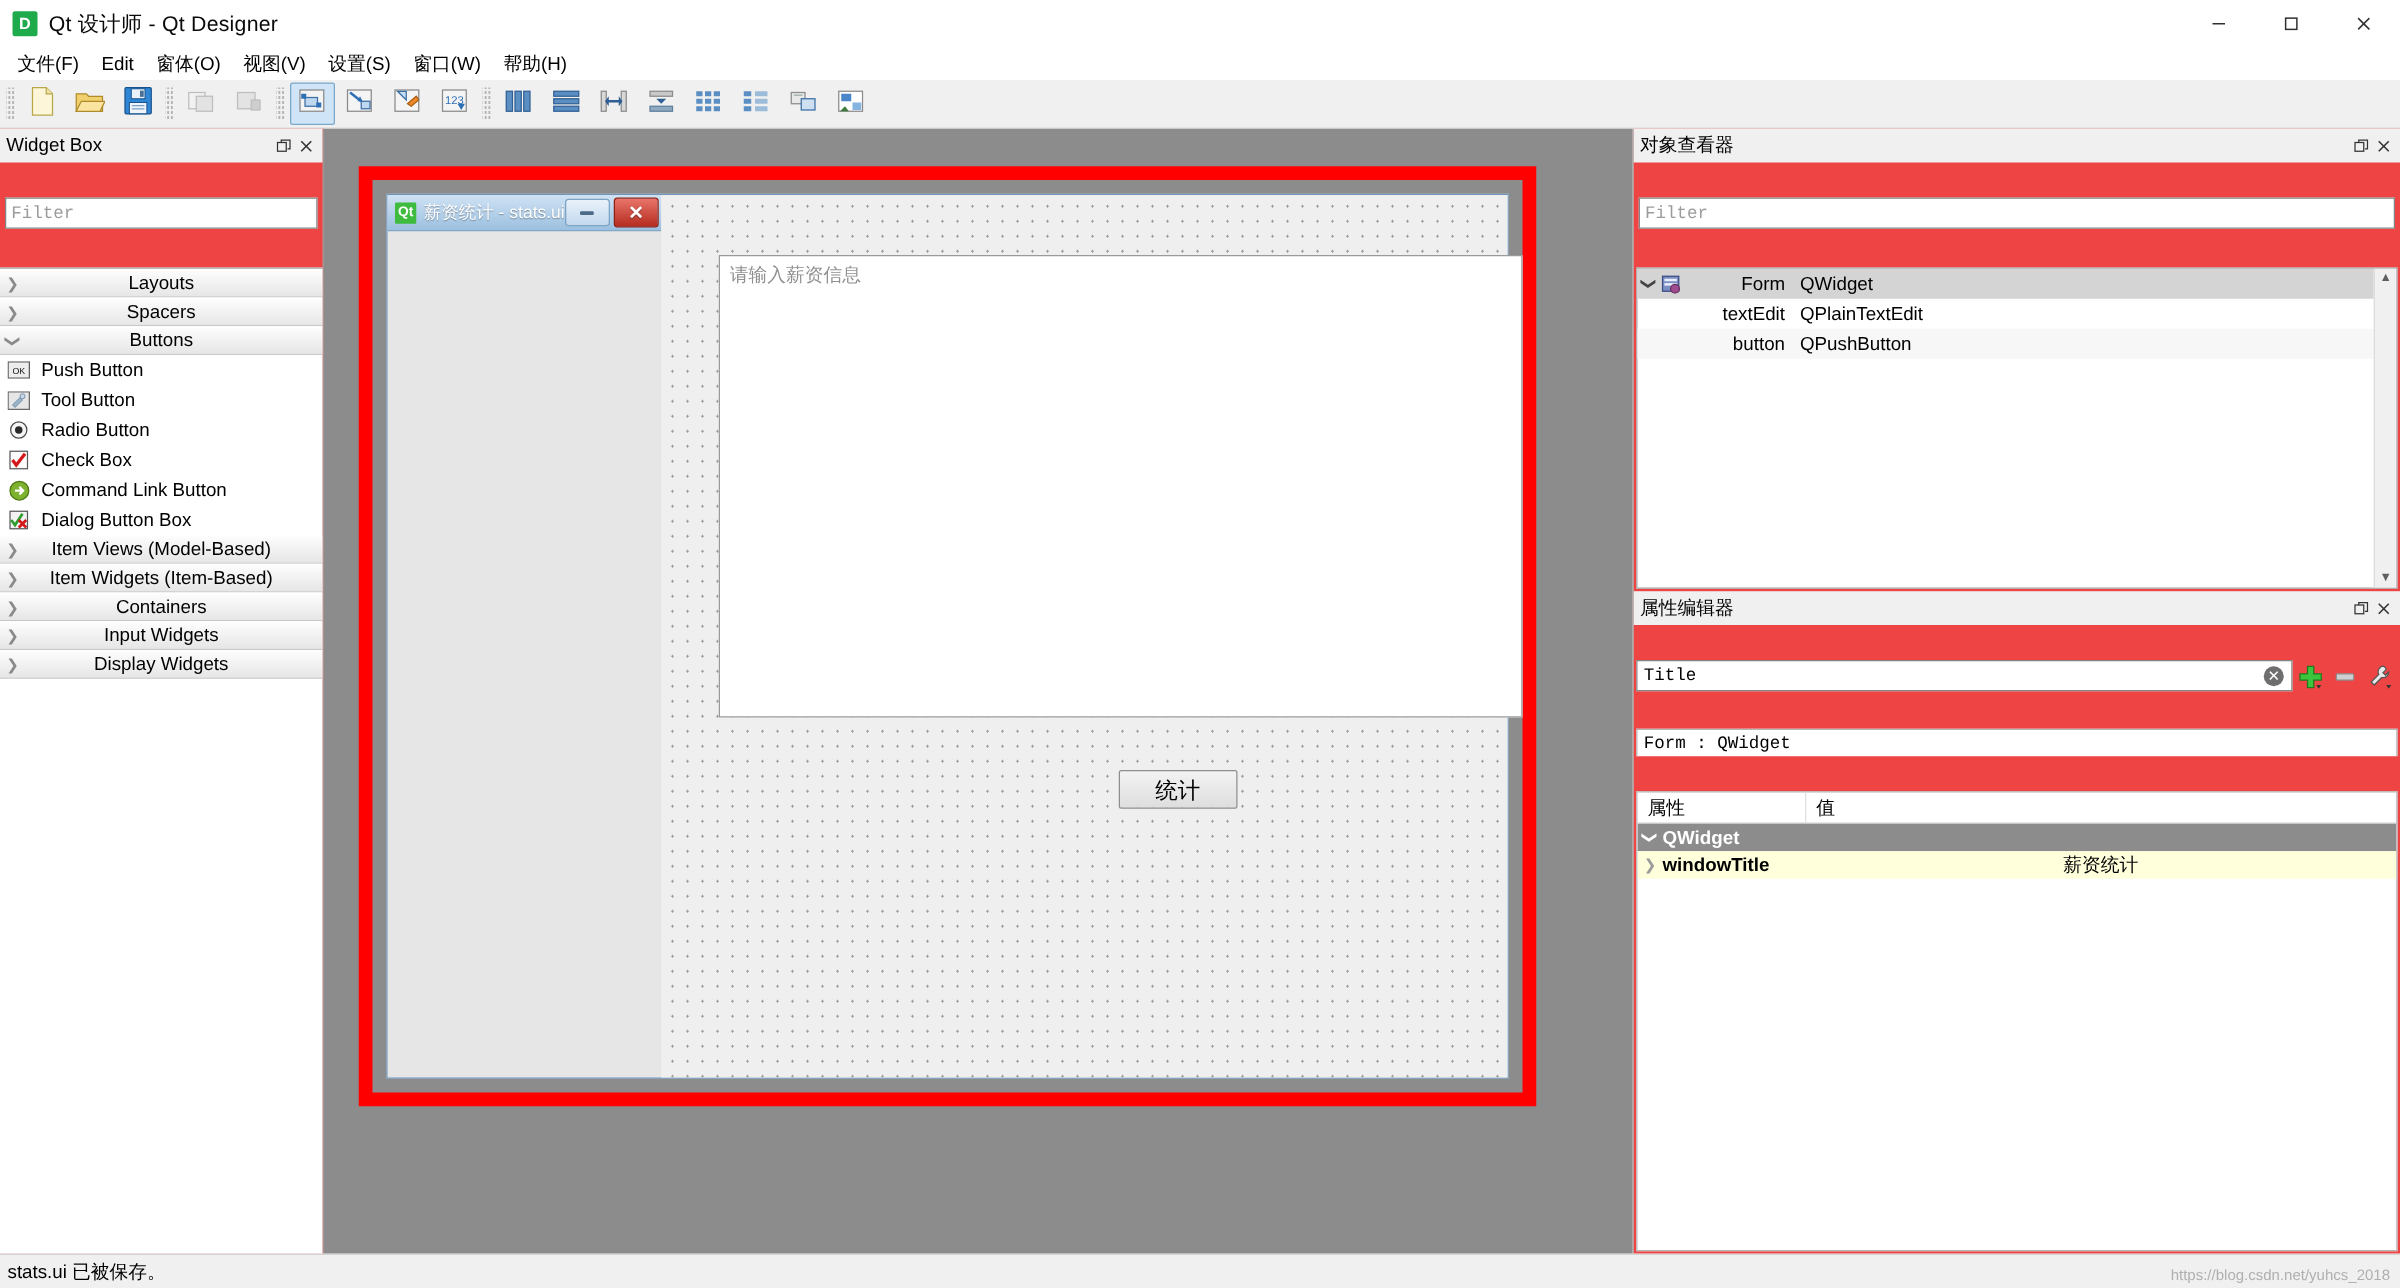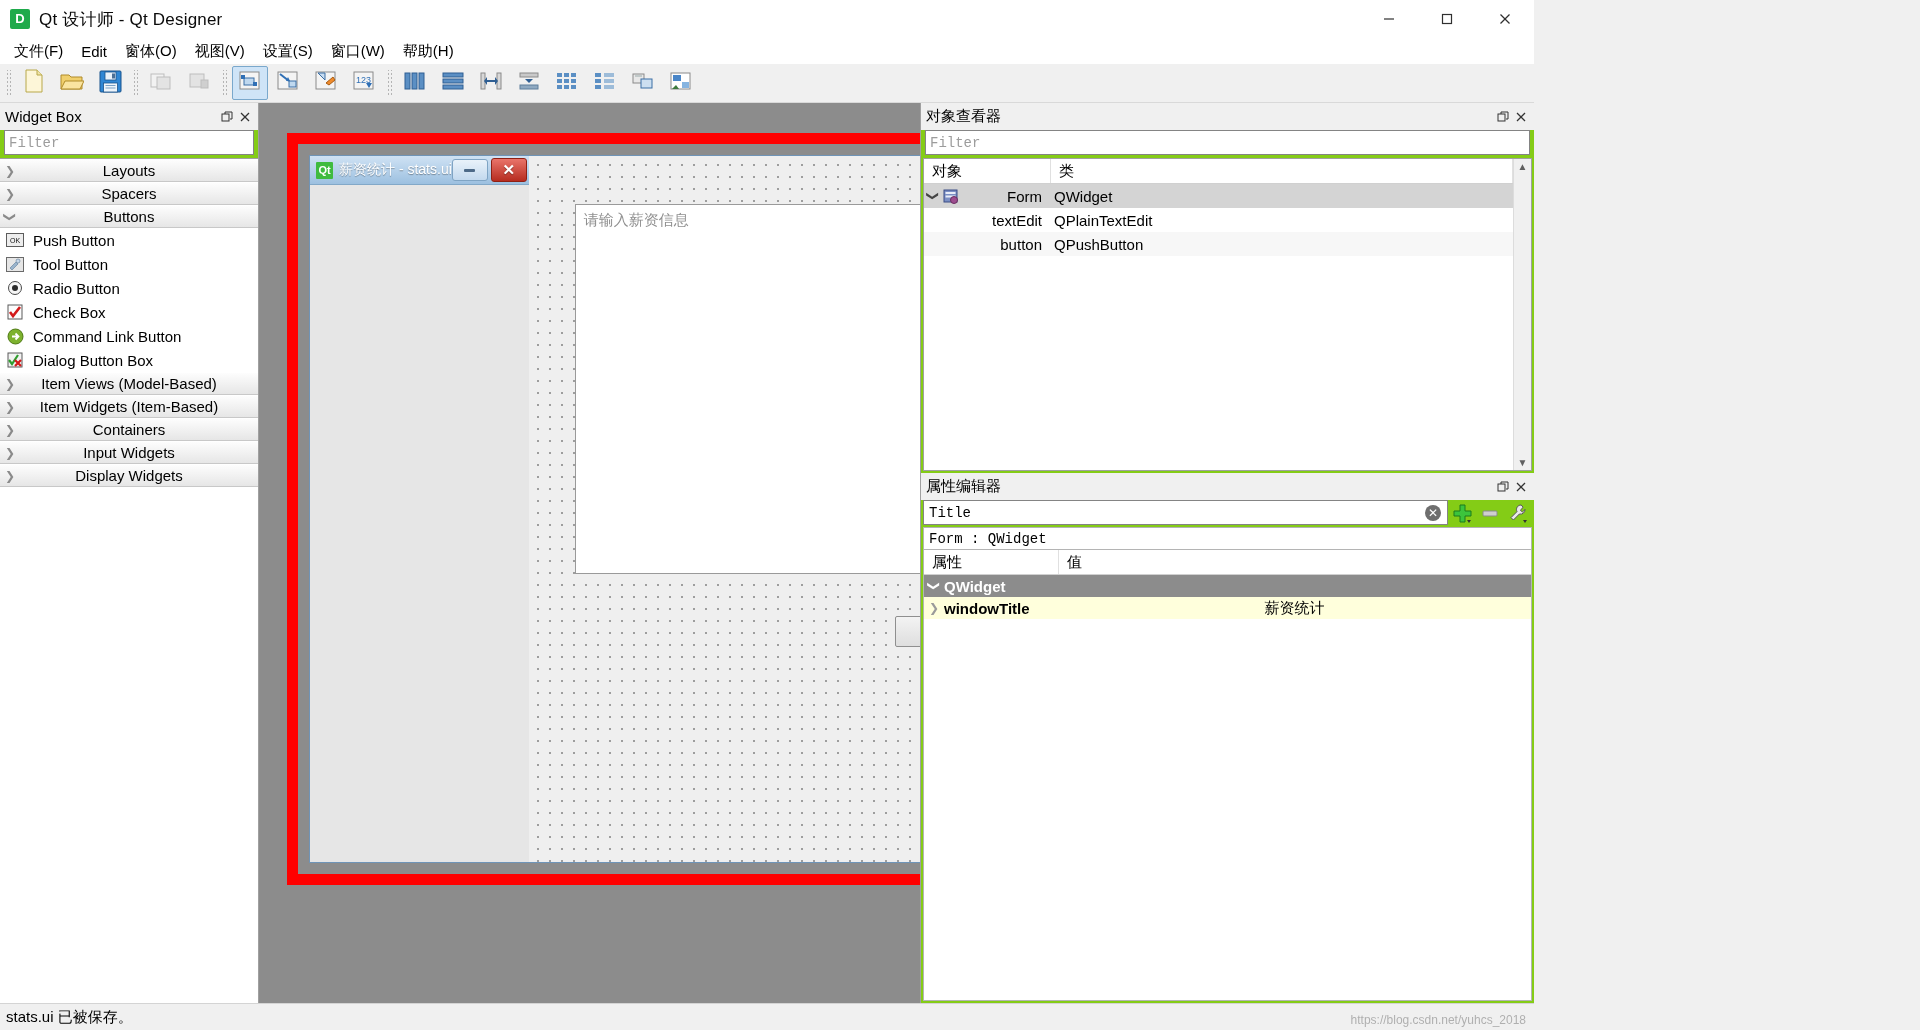--- a/index.html
+++ b/index.html
@@ -6,21 +6,21 @@
     margin: 0;
     padding: 0;
     width: 1920px;
     height: 1030px;
     overflow: hidden;
     font-family: "Liberation Sans", sans-serif;
     background: #f0f0f0;
   }
   #app {
     position: relative;
-    width: 1534px;
+    width: 1920px;
     height: 1030px;
     background: #f0f0f0;
     display: flex;
     flex-direction: column;
   }
 
   
   .titlebar {
     height: 38px;
     background: #ffffff;
@@ -118,24 +118,25 @@
 
   
   .body {
     flex: 1 1 auto;
     display: flex;
     min-height: 0;
   }
 
   
   .dock {
-    background: #84cc16;
+    background: #ef4444;
     display: flex;
     flex-direction: column;
     min-height: 0;
+    gap: 28px;
   }
   .widgetbox {
     width: 258px;
     flex: 0 0 258px;
     border-right: 1px solid #a0a0a0;
   }
   .dock-title {
     height: 27px;
     flex: 0 0 27px;
     display: flex;
@@ -920,24 +921,20 @@
                   <line x1="10" y1="2" x2="2" y2="10" stroke="#333" stroke-width="1.3"></line>
                 </svg>
             </span>
           </span>
         </div>
         <div class="filterbox">
           <span>Filter</span>
         </div>
         <div class="tree-wrap">
           <div class="tree-inner">
-            <div class="tree-head">
-              <div class="th-obj">对象</div>
-              <div class="th-cls">类</div>
-            </div>
             <div class="tree-row sel">
               <span class="tr-obj">
                 <span class="twisty" style="display: inline-block; transform: rotate(90deg);">❯</span>
                 <span class="nodeicon">
                   <svg width="16" height="15" viewBox="0 0 16 15">
                       <rect x="1" y="1" width="13" height="12" fill="#7b8fc4" stroke="#3b4c85"></rect>
                       <rect x="2.5" y="3" width="10" height="2" fill="#e8edf8"></rect>
                       <rect x="2.5" y="6.5" width="10" height="2" fill="#e8edf8"></rect>
                       <circle cx="11" cy="11" r="3.5" fill="#9d4d8f" stroke="#6b2e60"></circle>
                     </svg>

